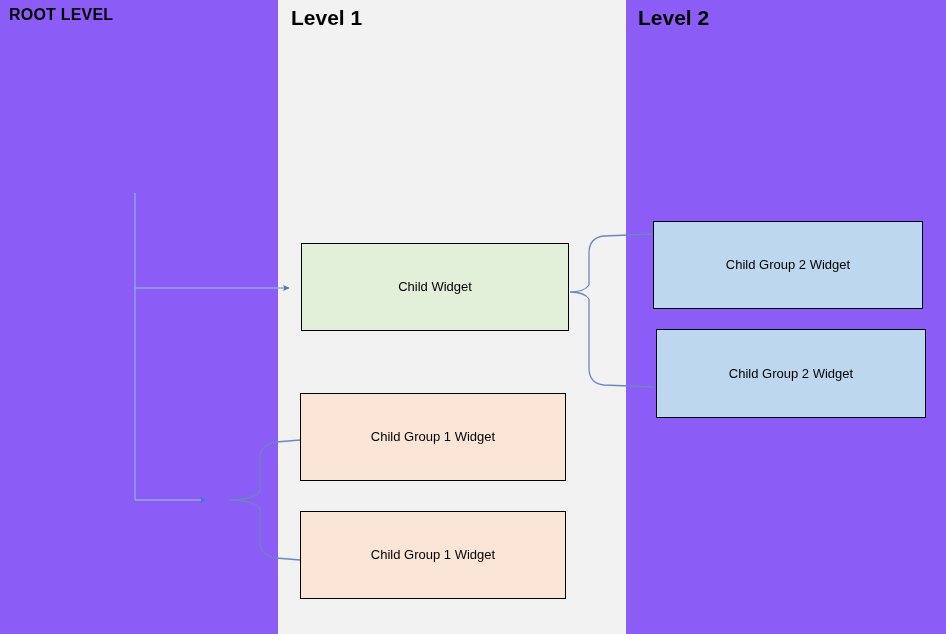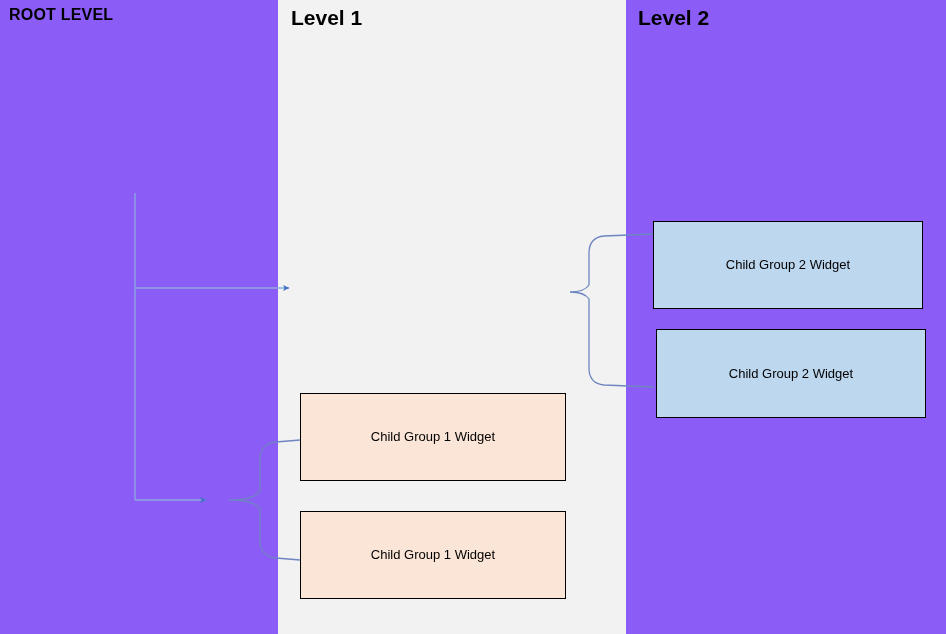--- a/index.html
+++ b/index.html
@@ -128,20 +128,23 @@
                L654,234
                M570,292
                C578,292 585,293 589,299
                L589,368
                C589,378 594,384 604,385
                L654,387" fill="none" stroke="#6E86C0" stroke-width="1.3"></path>
     </g>
   </svg>
 
 
+  <div class="node child-node" style="left:301px; top:243px; width:268px; height:88px;">
+    <span class="node-label">Child Widget</span>
+  </div>
 
   <div class="node group1-node" style="left:300px; top:393px; width:266px; height:88px;">
     <span class="node-label">Child Group 1 Widget</span>
   </div>
 
   <div class="node group1-node" style="left:300px; top:511px; width:266px; height:88px;">
     <span class="node-label">Child Group 1 Widget</span>
   </div>
 
   <div class="node group2-node" style="left:653px; top:221px; width:270px; height:88px;">

